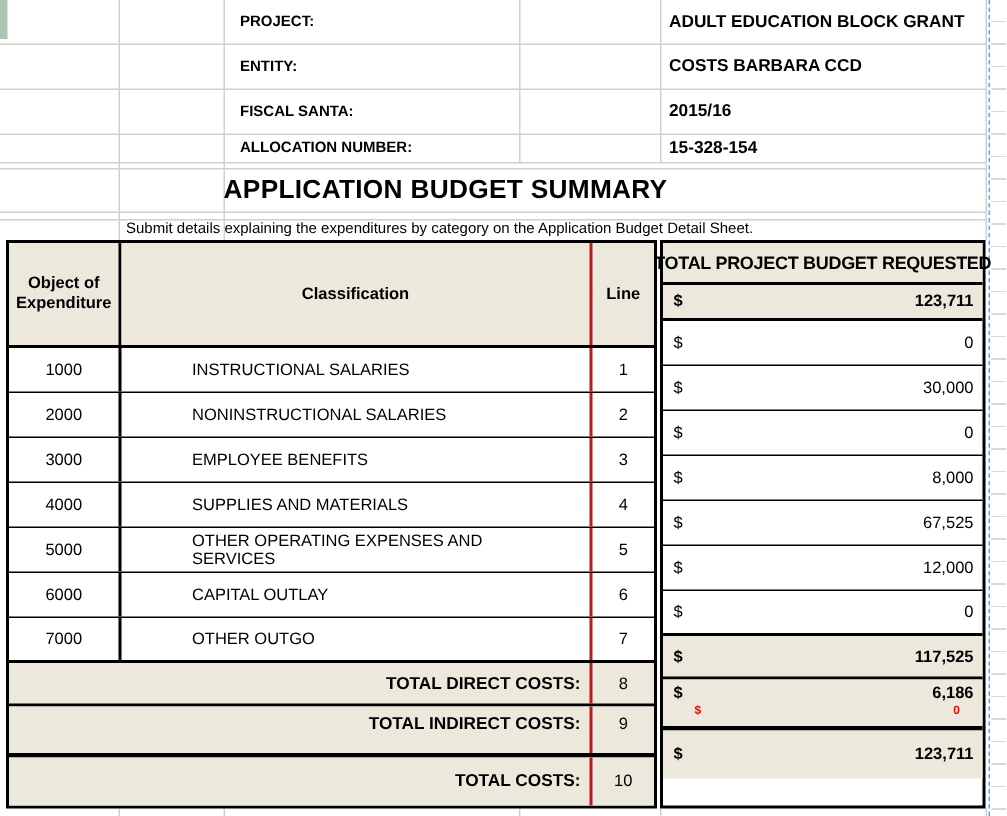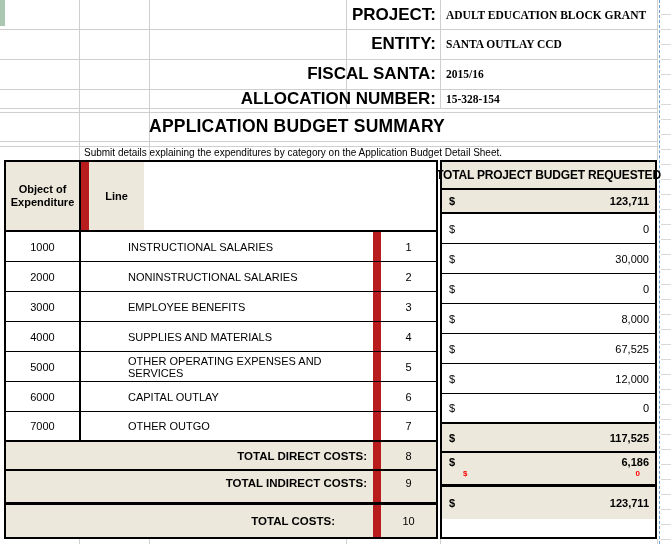--- a/index.html
+++ b/index.html
@@ -10,54 +10,54 @@
   .gl { position: absolute; background: #cfcfcf; }
   .gl.h { height: 1px; left: 0; width: 658px; }
   .gl.v { width: 1px; }
   .corner-accent { position: absolute; left: 0; top: 0; width: 5px; height: 26px; background: #abc7b2; }
   .page-break { position: absolute; left: 659px; top: 0; height: 544px; width: 0; border-left: 1px dashed #6fa0d8; }
   .right-strip { position: absolute; left: 661px; top: 0; width: 10px; height: 544px;
                  background: repeating-linear-gradient(to bottom, transparent 0 14px, #d9d9d9 14px 15px); }
 
   
   .meta-row { position: absolute; left: 0; width: 658px; }
-  .meta-label { position: absolute; left: 150px; width: 286px; text-align: right;
-                font-weight: bold; font-size: 17px; }
+  .meta-label { position: absolute; left: 160px; width: 286px; 
+                font-weight: bold; font-size: 10px; }
   .meta-value { position: absolute; left: 446px; width: 212px; text-align: left;
-                font-weight: bold; font-size: 11.5px; white-space: nowrap; font-family: Liberation Serif, serif; }
+                font-weight: bold; font-size: 11.5px; white-space: nowrap; }
   .vcenter { display: flex; align-items: center; }
 
   
   .sheet-title { position: absolute; left: 0; top: 112px; width: 594px; height: 29px;
                  display: flex; align-items: center; justify-content: center;
                  font-weight: bold; font-size: 17.5px; letter-spacing: 0.2px; }
   .note-row { position: absolute; left: 0; top: 146px; width: 658px; height: 14px; font-size: 10px; }
   .note-label { position: absolute; left: 0; width: 75px; text-align: right; top: 16px; }
   .note-text { position: absolute; left: 84px; top: 1px; white-space: nowrap; }
 
   
   .tbl-left { position: absolute; left: 4px; top: 160px; width: 434px; height: 379px;
               border: 2px solid #000; background: #fff; display: flex; flex-direction: column; }
   .beige { background: #ece8db; }
   .hdr-row { height: 70px; border-bottom: 2px solid #000; display: flex; }
   .c-obj  { width: 75px; border-right: 2px solid #000; display: flex; align-items: center; justify-content: center; text-align: center; }
   .c-class{ flex: 1; display: flex; align-items: center; }
-  .c-line { width: 63px; border-left: 8px solid #b91c1c; display: flex; align-items: center; justify-content: center; }
+  .c-line { width: 43px; border-left: 2px solid #b91c1c; display: flex; align-items: center; justify-content: center; }
   .hdr-row .c-class { justify-content: center; }
   .hdr-row div { font-weight: bold; font-size: 11px; line-height: 13px; }
   .data-row { height: 30px; border-bottom: 1px solid #000; display: flex; font-size: 11px; gap: 33px; }
   .data-row.last { border-bottom: 2px solid #000; }
   .data-row .c-class { padding-left: 14px; }
   .total-row { display: flex; font-size: 11.5px; padding-left: 10px; }
   .t-label { flex: 1; display: flex; align-items: center; justify-content: flex-end;
              padding-right: 6px; font-weight: bold; }
   .total-row .c-line { font-weight: normal; font-size: 11px; }
   .t-direct   { height: 29px; border-bottom: 2px solid #000; }
   .t-indirect { height: 34px; border-bottom: 3px solid #000; }
-  .t-costs    { height: 32px; gap: 32px; }
+  .t-costs    { height: 32px; }
   .t-indirect .t-label, .t-indirect .c-line { padding-bottom: 8px; }
 
   
   .tbl-right { position: absolute; left: 440px; top: 160px; width: 217px; height: 379px;
                border: 2px solid #000; background: #fff; display: flex; flex-direction: column; }
   .amt-header { height: 28px; border-bottom: 2px solid #000; display: flex; align-items: center;
                 justify-content: center; text-align: center; font-weight: bold; font-size: 12px;
                 letter-spacing: -0.2px; white-space: nowrap; }
   .amt-flex { display: flex; justify-content: space-between; align-items: center; padding: 0 6px 0 7px; }
   .amt-sub { height: 24px; border-bottom: 2px solid #000; font-weight: bold; font-size: 11px; }
@@ -99,40 +99,41 @@
   <div class="corner-accent"></div>
   <div class="right-strip"></div>
   <div class="page-break"></div>
 
   <div class="meta-row vcenter" style="top:0;height:29px">
     <div class="meta-label">PROJECT:</div>
     <div class="meta-value">ADULT EDUCATION BLOCK GRANT</div>
   </div>
   <div class="meta-row vcenter" style="top:29px;height:30px">
     <div class="meta-label">ENTITY:</div>
-    <div class="meta-value">SANTA OUTLAY CCD</div>
+    <div class="meta-value">COSTS BARBARA CCD</div>
   </div>
   <div class="meta-row vcenter" style="top:59px;height:30px">
     <div class="meta-label">FISCAL SANTA:</div>
     <div class="meta-value">2015/16</div>
   </div>
   <div class="meta-row vcenter" style="top:89px;height:19px">
     <div class="meta-label">ALLOCATION NUMBER:</div>
     <div class="meta-value">15-328-154</div>
   </div>
 
   <div class="sheet-title">APPLICATION BUDGET SUMMARY</div>
   <div class="note-row">
     <div class="note-label">NOTE:</div>
     <div class="note-text">Submit details explaining the expenditures by category on the Application Budget Detail Sheet.</div>
   </div>
 
   <div class="tbl-left">
     <div class="hdr-row">
       <div class="c-obj beige">Object of Expenditure</div>
+      <div class="c-class beige">Classification</div>
       <div class="c-line beige">Line</div>
     </div>
 
     <div class="data-row">
       <div class="c-obj">1000</div>
       <div class="c-class">INSTRUCTIONAL SALARIES</div>
       <div class="c-line">1</div>
     </div>
     <div class="data-row">
       <div class="c-obj">2000</div>

